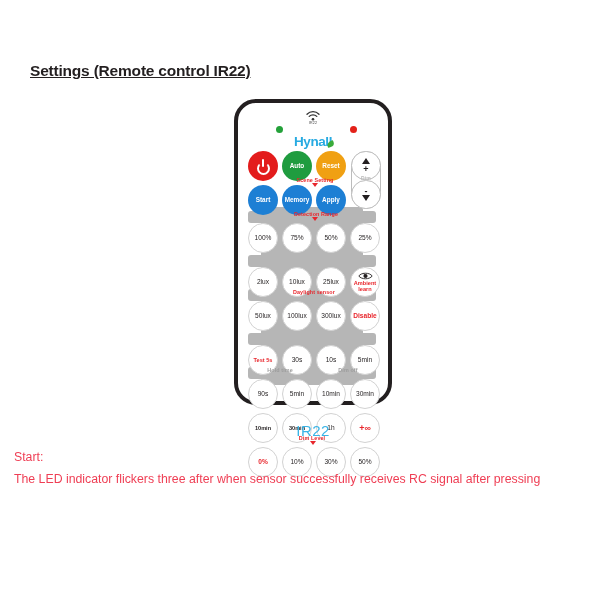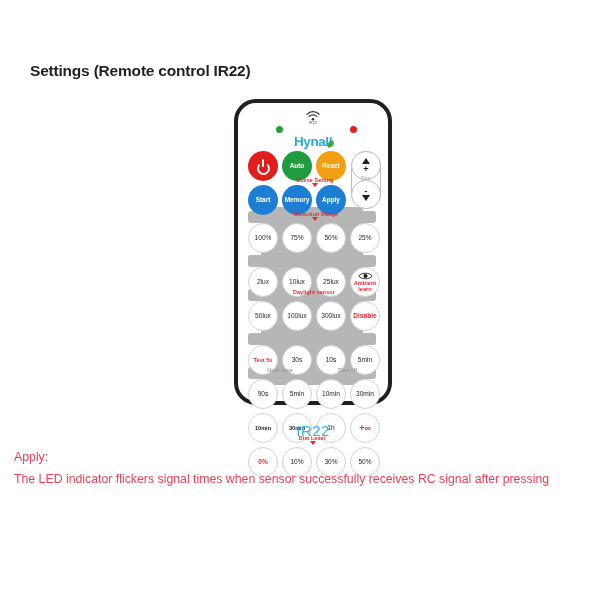--- a/index.html
+++ b/index.html
@@ -17,20 +17,21 @@
 
   
   .page-title {
     position: absolute;
     left: 30px;
     top: 62px;
     font-size: 15.5px;
     font-weight: bold;
     color: #231f20;
     letter-spacing: -0.2px;
+    text-decoration: underline;
   }
 
   
   .remote-wrap {
     position: absolute;
     left: 234px;
     top: 99px;
     width: 158px;
     height: 306px;
   }
@@ -386,15 +387,15 @@
       <div class="wkey" style="left:78px;  top:344px;">30%</div>
       <div class="wkey" style="left:112px; top:344px;">50%</div>
 
     </div>
   </div>
 </div>
 
 <div class="device-caption">IR22</div>
 
 <div class="notes">
-  <div>Apply:</div>
-  <div>The LED indicator flickers signal times when sensor successfully receives RC signal after pressing</div>
+  <div>Start:</div>
+  <div>The LED indicator flickers three after when sensor successfully receives RC signal after pressing</div>
 </div>
 
 </body></html>

